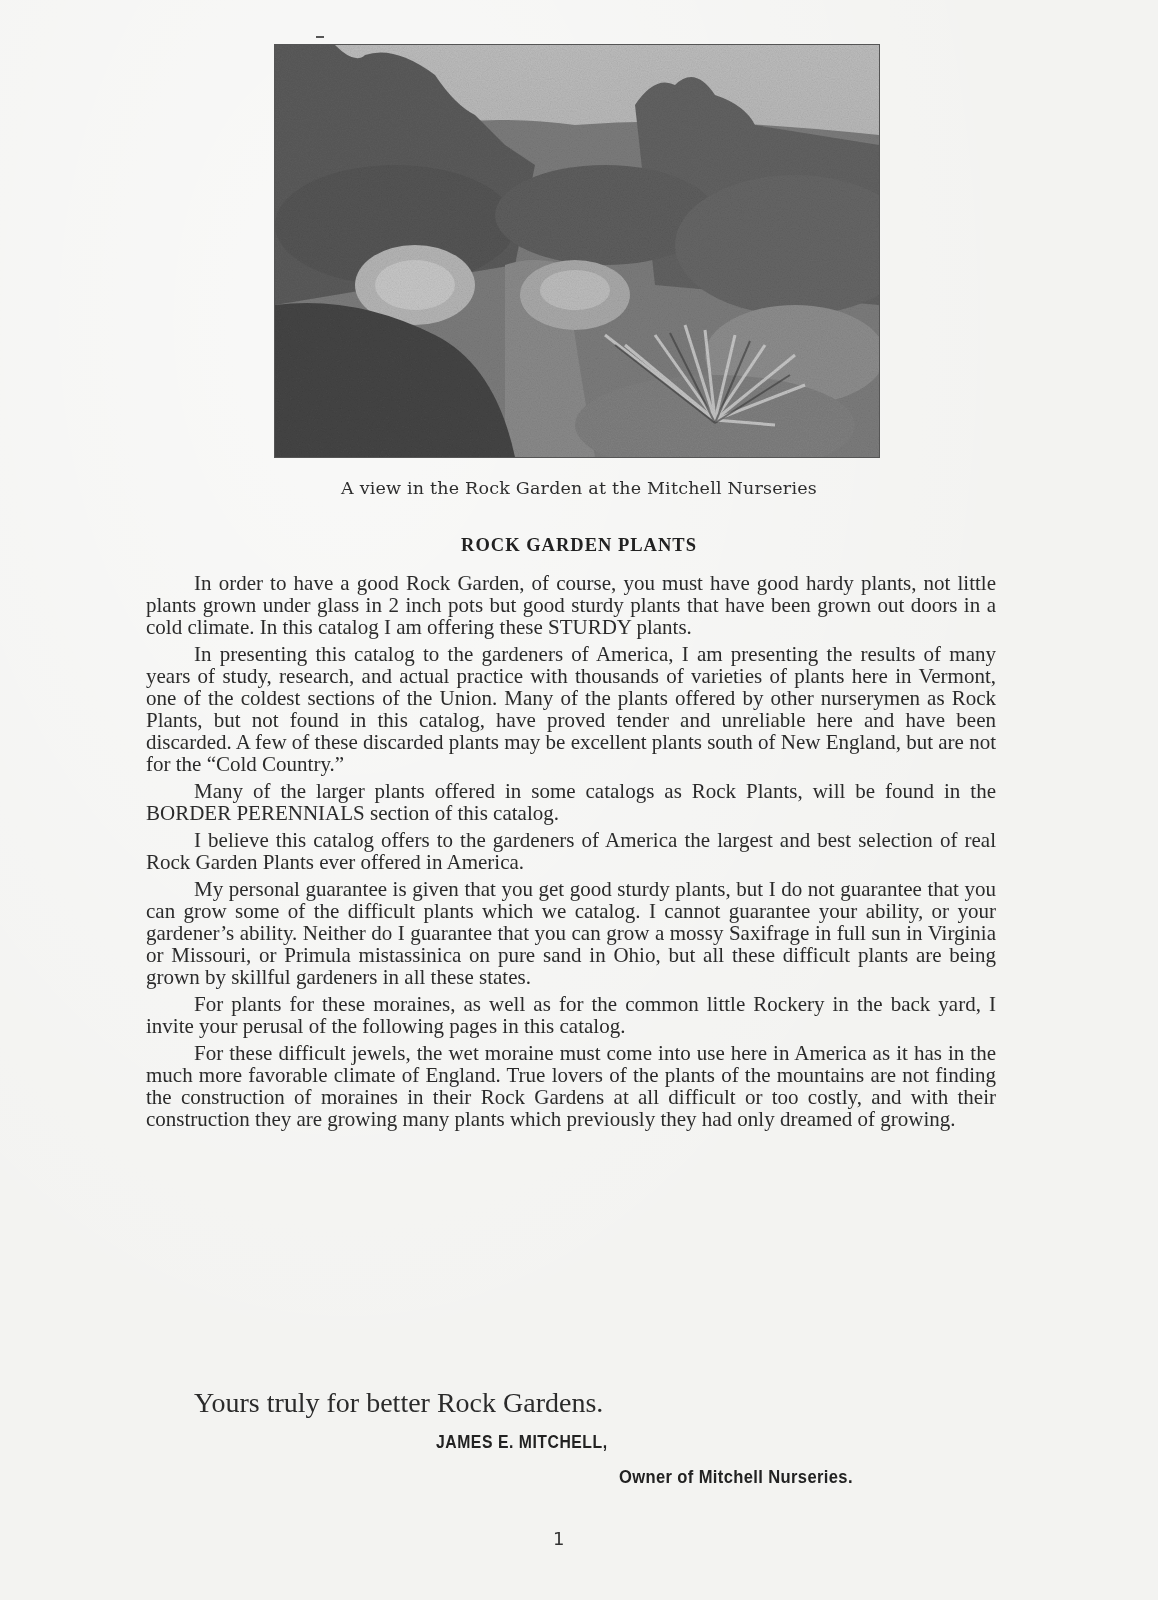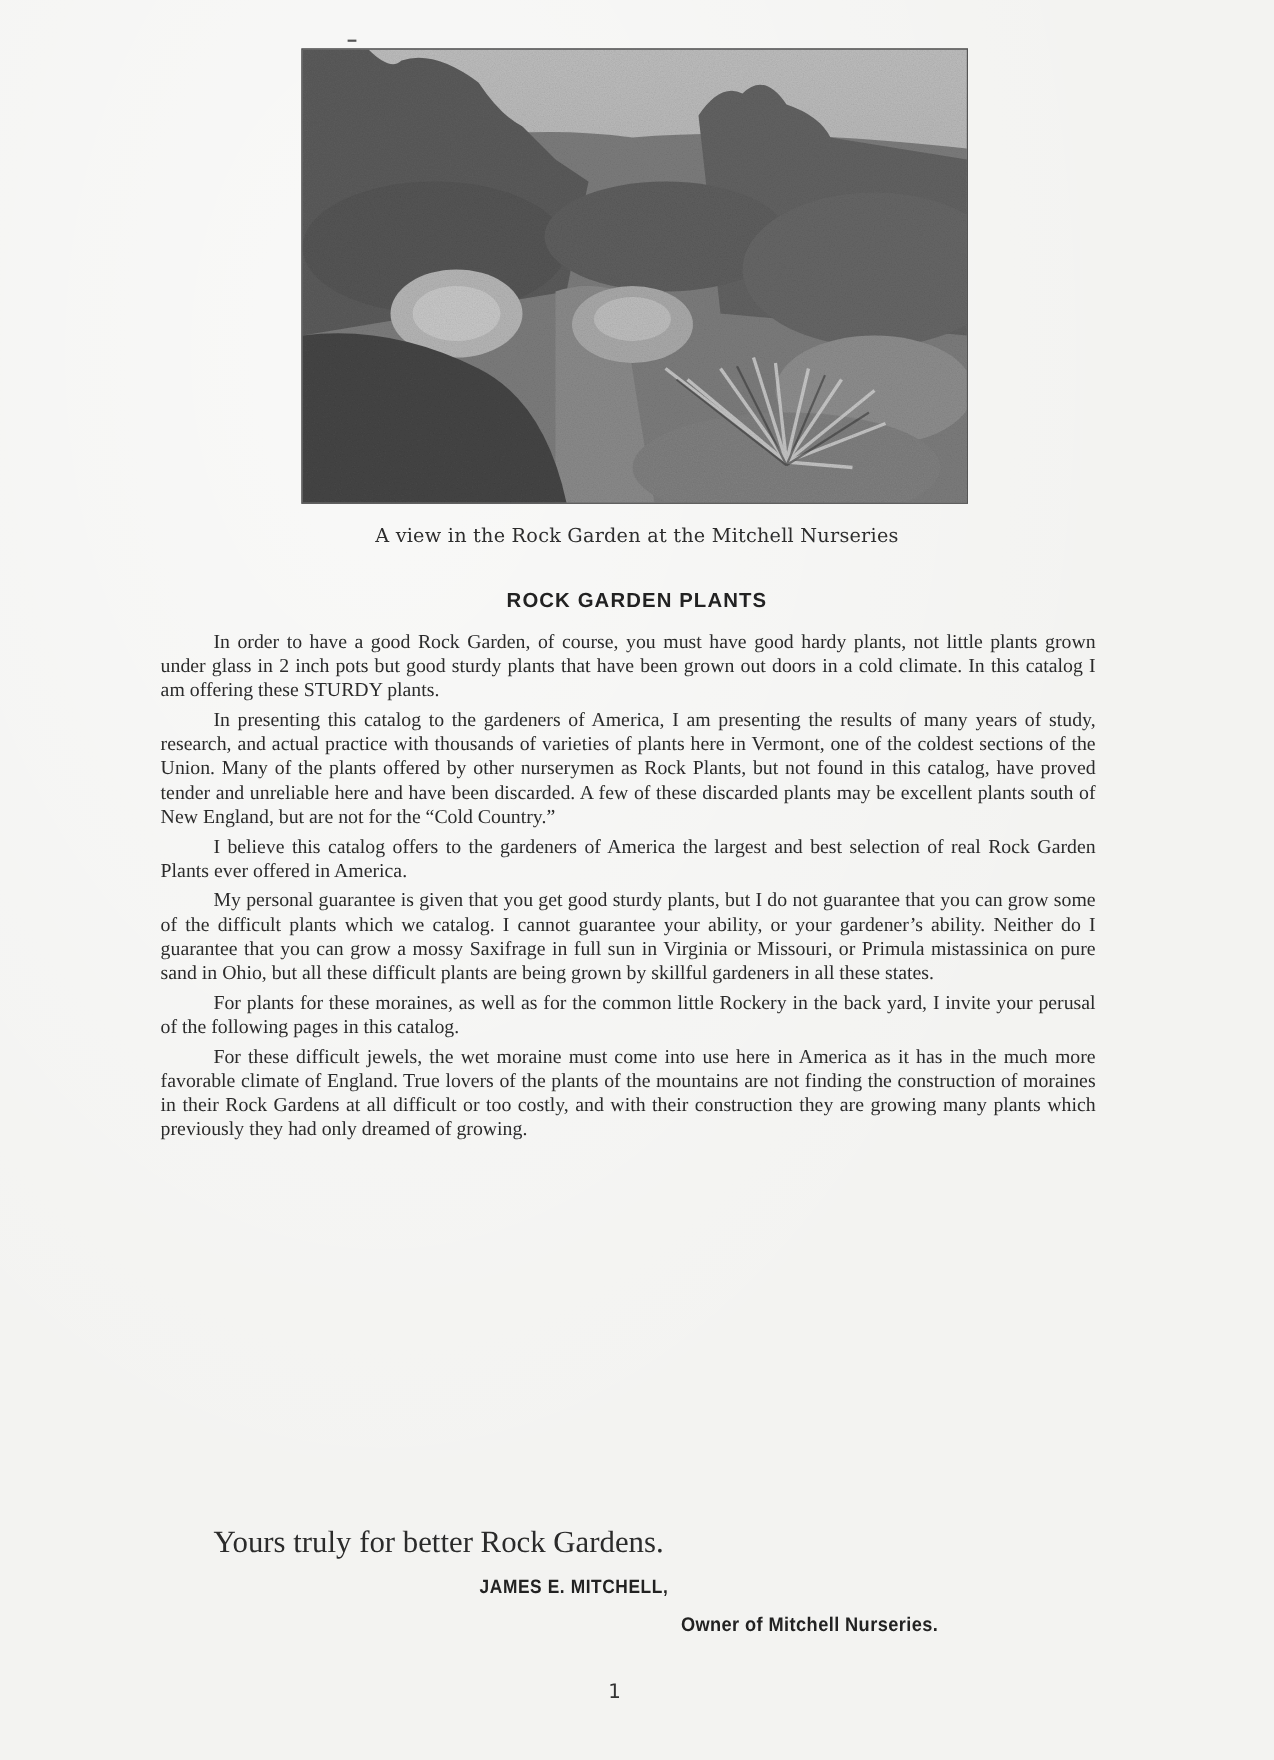--- a/index.html
+++ b/index.html
@@ -48,33 +48,33 @@
       font-family: "DejaVu Serif", serif;
       font-size: 17.5px;
       letter-spacing: 0.2px;
       color: #2d2d2d;
     }
     .heading {
       position: absolute;
       left: 0; right: 0;
       top: 535px;
       text-align: center;
-      font-family: Liberation Sans, sans-serif;
+      font-family: Liberation Serif, serif;
       font-weight: bold;
       font-size: 18.5px;
       letter-spacing: 1px;
       color: #222;
     }
     .body-text {
       position: absolute;
       left: 146px;
       top: 572px;
       width: 850px;
       font-family: "Liberation Serif", serif;
-      font-size: 18px;
+      font-size: 21px;
       line-height: 22px;
       color: #2b2b2b;
       text-align: justify;
     }
     .body-text p {
       margin: 0 0 5px 0;
       text-indent: 48px;
     }
     .closing {
       position: absolute;
@@ -188,20 +188,21 @@
     </svg>
   </div>
 
   <div class="caption">A view in the Rock Garden at the Mitchell Nurseries</div>
 
   <div class="heading">ROCK GARDEN PLANTS</div>
 
   <div class="body-text">
     <p>In order to have a good Rock Garden, of course, you must have good hardy plants, not little plants grown under glass in 2 inch pots but good sturdy plants that have been grown out doors in a cold climate.  In this catalog I am offering these STURDY plants.</p>
     <p>In presenting this catalog to the gardeners of America, I am presenting the results of many years of study, research, and actual practice with thousands of varieties of plants here in Vermont, one of the coldest sections of the Union.  Many of the plants offered by other nurserymen as Rock Plants, but not found in this catalog, have proved tender and unreliable here and have been discarded.  A few of these discarded plants may be excellent plants south of New England, but are not for the “Cold Country.”</p>
+    <p>Many of the larger plants offered in some catalogs as Rock Plants, will be found in the BORDER PERENNIALS section of this catalog.</p>
     <p>I believe this catalog offers to the gardeners of America the largest and best selection of real Rock Garden Plants ever offered in America.</p>
     <p>My personal guarantee is given that you get good sturdy plants, but I do not guarantee that you can grow some of the difficult plants which we catalog.  I cannot guarantee your ability, or your gardener’s ability.  Neither do I guarantee that you can grow a mossy Saxifrage in full sun in Virginia or Missouri, or Primula mistassinica on pure sand in Ohio, but all these difficult plants are being grown by skillful gardeners in all these states.</p>
     <p>For plants for these moraines, as well as for the common little Rockery in the back yard, I invite your perusal of the following pages in this catalog.</p>
     <p>For these difficult jewels, the wet moraine must come into use here in America as it has in the much more favorable climate of England.  True lovers of the plants of the mountains are not finding the construction of moraines in their Rock Gardens at all difficult or too costly, and with their construction they are growing many plants which previously they had only dreamed of growing.</p>
   </div>
 
   <div class="closing">Yours truly for better Rock Gardens.</div>
 
   <div class="signature-name">JAMES E. MITCHELL,</div>
 

